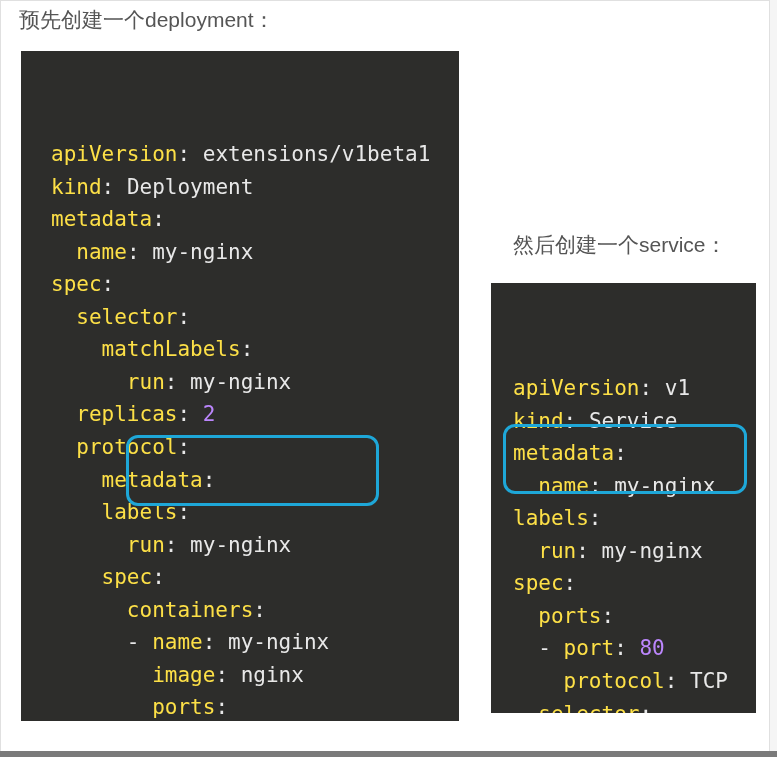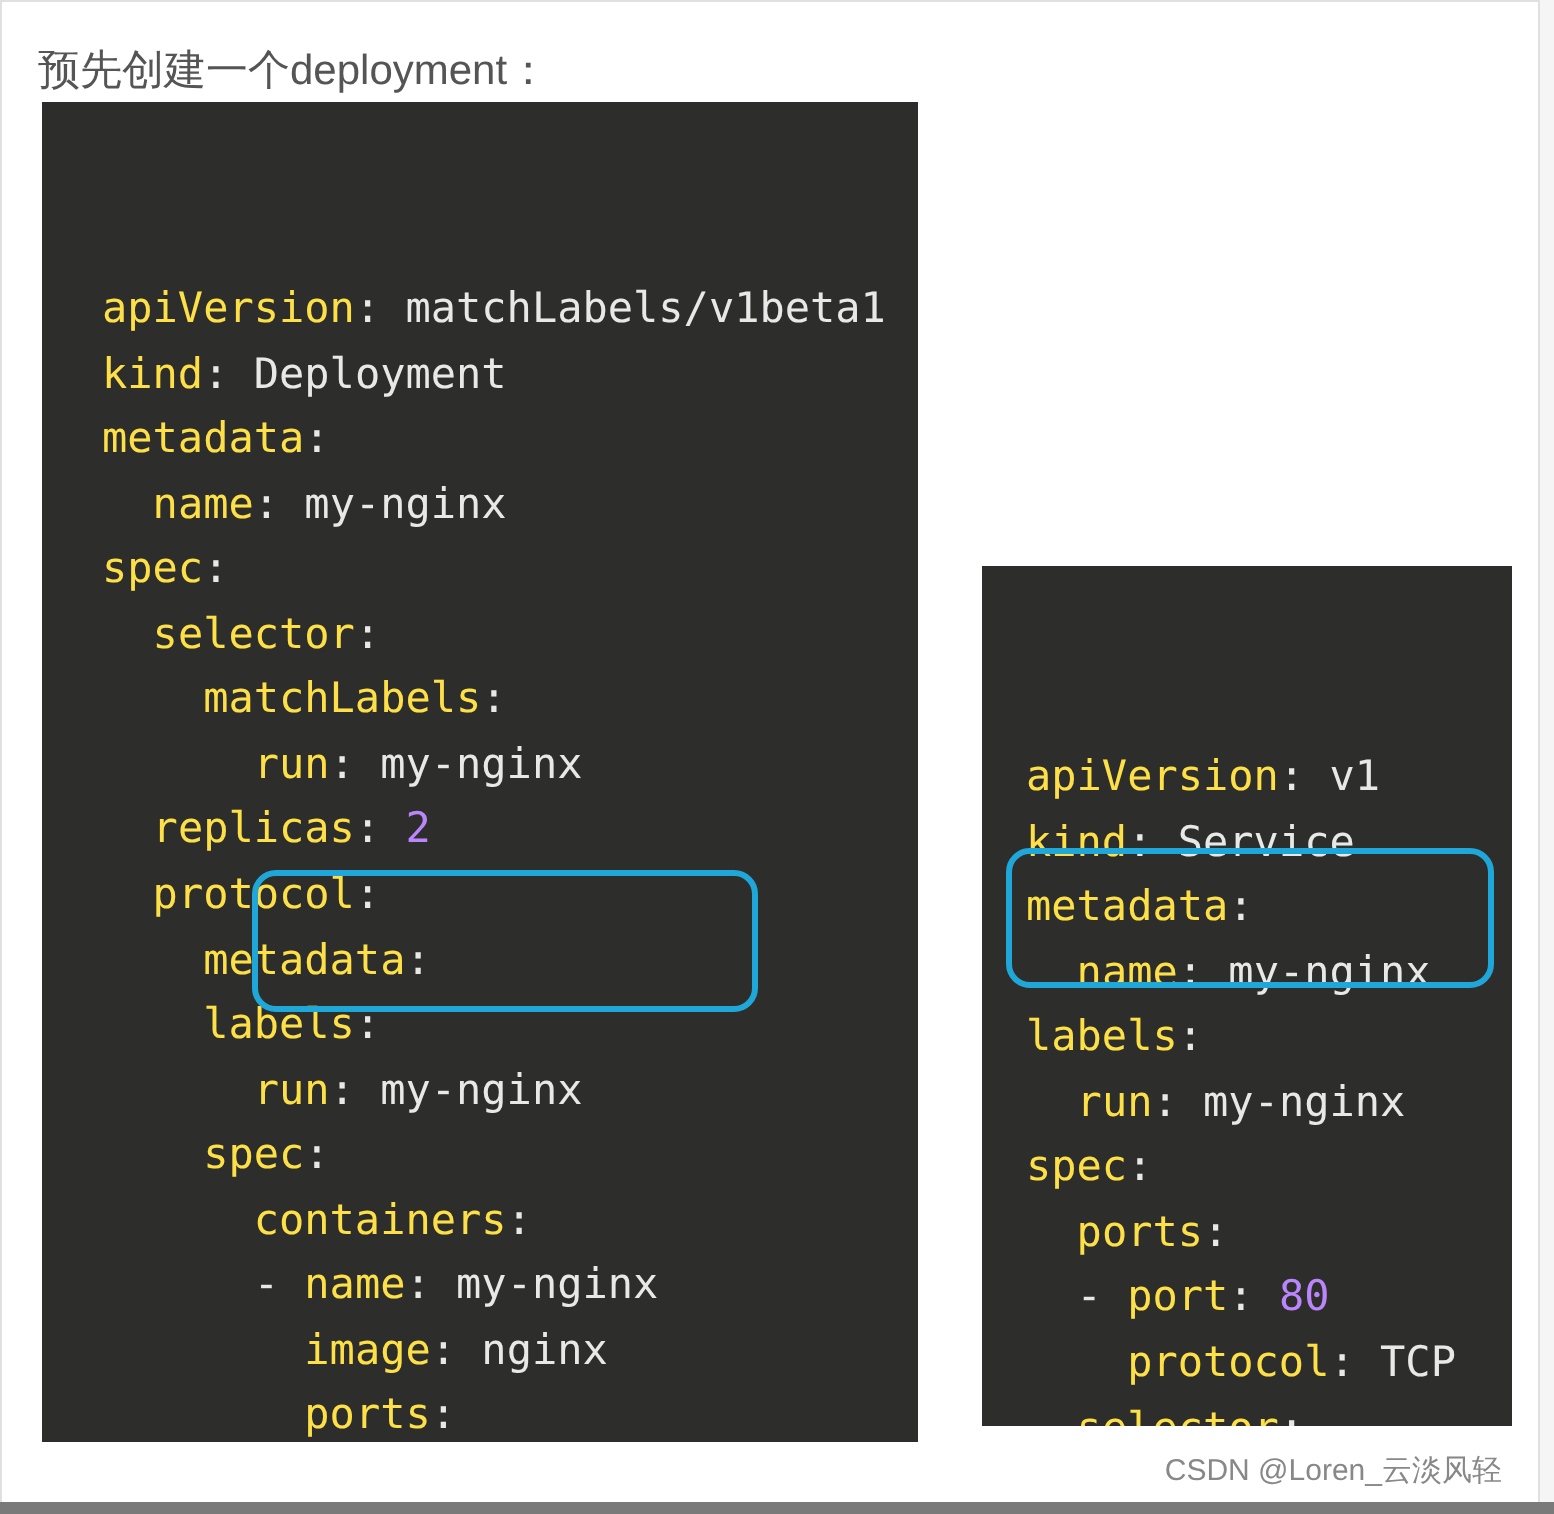--- a/index.html
+++ b/index.html
@@ -14,21 +14,21 @@
     .page-wrap {
       background: #fff;
       width: 770px;
       height: 752px;
       position: relative;
       border: 1px solid #e0e0e0;
     }
     .caption {
       color: #555;
       font-size: 21px;
-      padding: 20px 18px 10px 18px;
+      padding: 5px 18px 10px 18px;
       font-weight: 400;
     }
     .code-block {
       background: #2d2d2b;
       color: #e8e8e8;
       font-family: "Consolas", "Monaco", monospace;
       font-size: 21px;
       line-height: 1.55;
       padding: 22px 22px 20px 30px;
       position: relative;
@@ -99,21 +99,21 @@
     }
   </style>
 </head>
 <body>
 
 <div class="page-wrap">
 
   <div class="caption">预先创建一个deployment：</div>
 
   <div class="code-block cb-left">
-    <div id="code-left"><span class="k">apiVersion</span><span class="p">: </span><span class="v">matchLabels/v1beta1</span>
+    <div id="code-left"><span class="k">apiVersion</span><span class="p">: </span><span class="v">extensions/v1beta1</span>
 <span class="k">kind</span><span class="p">: </span><span class="v">Deployment</span>
 <span class="k">metadata</span><span class="p">:</span>
 <span class="p">  </span><span class="k">name</span><span class="p">: </span><span class="v">my-nginx</span>
 <span class="k">spec</span><span class="p">:</span>
 <span class="p">  </span><span class="k">selector</span><span class="p">:</span>
 <span class="p">    </span><span class="k">matchLabels</span><span class="p">:</span>
 <span class="p">      </span><span class="k">run</span><span class="p">: </span><span class="v">my-nginx</span>
 <span class="p">  </span><span class="k">replicas</span><span class="p">: </span><span class="n">2</span>
 <span class="p">  </span><span class="k">protocol</span><span class="p">:</span>
 <span class="p">    </span><span class="k">metadata</span><span class="p">:</span>
@@ -121,34 +121,34 @@
 <span class="p">      </span><span class="k">run</span><span class="p">: </span><span class="v">my-nginx</span>
 <span class="p">    </span><span class="k">spec</span><span class="p">:</span>
 <span class="p">      </span><span class="k">containers</span><span class="p">:</span>
 <span class="p">      - </span><span class="k">name</span><span class="p">: </span><span class="v">my-nginx</span>
 <span class="p">        </span><span class="k">image</span><span class="p">: </span><span class="v">nginx</span>
 <span class="p">        </span><span class="k">ports</span><span class="p">:</span>
 </div>
     <div class="hl hl-left"></div>
   </div>
 
+  <div class="caption caption-right">然后创建一个service：</div>
 
   <div class="code-block cb-right">
     <div id="code-right"><span class="k">apiVersion</span><span class="p">: </span><span class="v">v1</span>
 <span class="k">kind</span><span class="p">: </span><span class="v">Service</span>
 <span class="k">metadata</span><span class="p">:</span>
 <span class="p">  </span><span class="k">name</span><span class="p">: </span><span class="v">my-nginx</span>
 <span class="k">labels</span><span class="p">:</span>
 <span class="p">  </span><span class="k">run</span><span class="p">: </span><span class="v">my-nginx</span>
 <span class="k">spec</span><span class="p">:</span>
 <span class="p">  </span><span class="k">ports</span><span class="p">:</span>
 <span class="p">  - </span><span class="k">port</span><span class="p">: </span><span class="n">80</span>
 <span class="p">    </span><span class="k">protocol</span><span class="p">: </span><span class="v">TCP</span>
 <span class="p">  </span><span class="k">selector</span><span class="p">:</span>
 </div>
     <div class="hl hl-right"></div>
   </div>
 
-  <div class="watermark">CSDN @Loren_云淡风轻</div>
 
 </div>
 
 <div class="bottom-bar"></div>
 
 </body></html>

